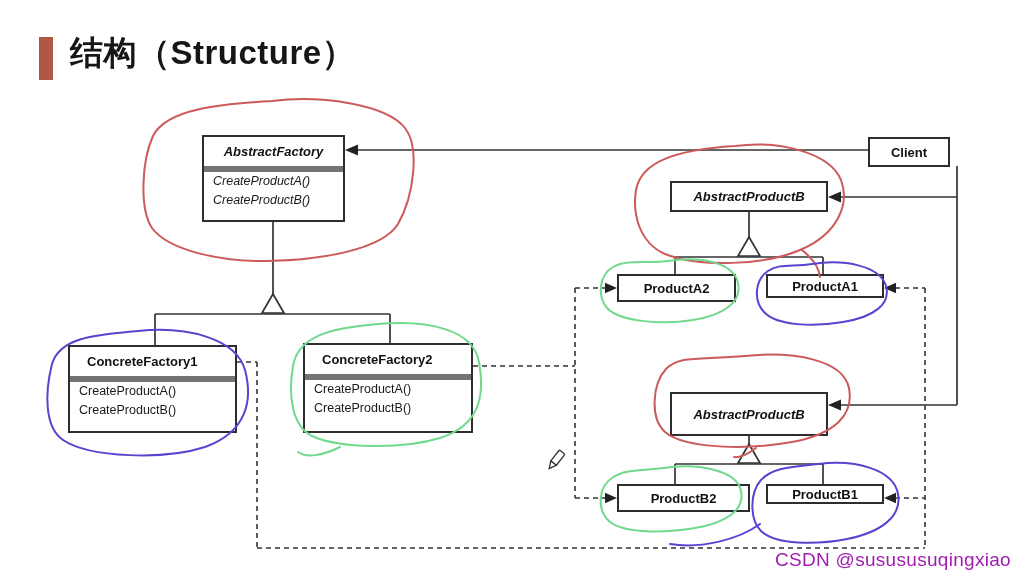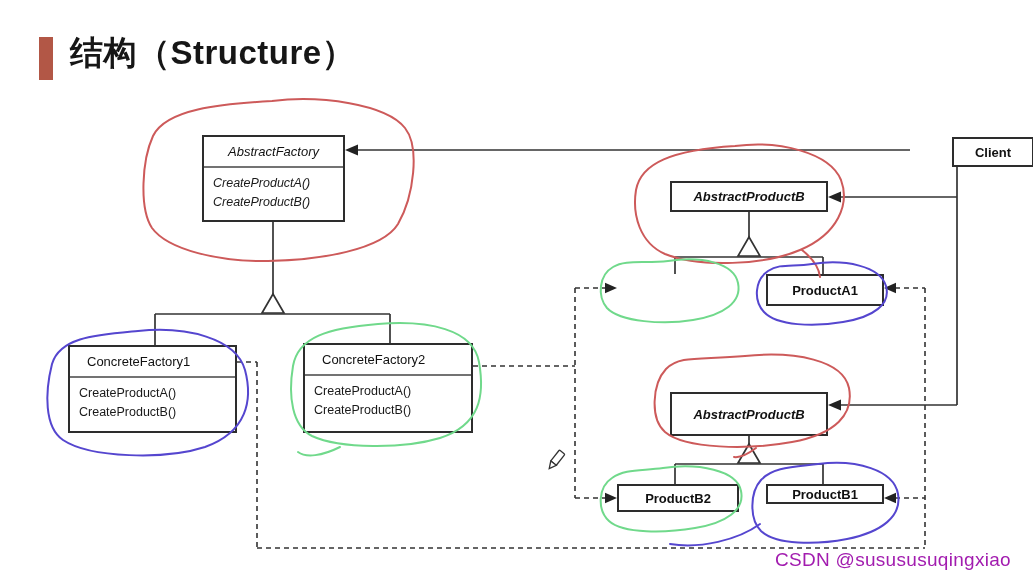--- a/index.html
+++ b/index.html
@@ -11,26 +11,26 @@
               color:#161616;letter-spacing:0.5px;line-height:50px;}
   
   .svg-layer{position:absolute;left:0;top:0;}
   .lines{z-index:1;}
   .annotations{z-index:4;}
   
   .uml-box{position:absolute;background:#fff;border:2px solid #2d2d2d;box-sizing:border-box;
            z-index:2;color:#111;}
   .uml-simple{display:flex;align-items:center;justify-content:center;
               font-size:13px;font-weight:bold;}
-  .uml-title{height:29px;line-height:29px;border-bottom:2px solid #737373;
-             font-size:13px;font-weight:normal;white-space:nowrap;}
+  .uml-title{height:29px;line-height:29px;border-bottom:6px solid #737373;
+             font-size:13px;font-weight:bold;white-space:nowrap;}
   .t-center{text-align:center;}
   .t-left{padding-left:17px;}
   .italic{font-style:italic;}
-  .uml-methods{padding:6px 0 0 9px;font-size:12.5px;line-height:19px;color:#1a1a1a;}
+  .uml-methods{padding:0 0 0 9px;font-size:12.5px;line-height:19px;color:#1a1a1a;}
   
   .watermark{position:absolute;right:22px;top:549px;z-index:3;font-size:19px;
              color:#a21caf;letter-spacing:0.3px;}
 </style>
 </head>
 <body>
 
 <div class="stage">
 
   <div class="accent-bar"></div>
@@ -95,38 +95,41 @@
   </svg>
 
   <div class="uml-box" style="left:202px;top:135px;width:143px;height:87px">
     <div class="uml-title t-center italic">AbstractFactory</div>
     <div class="uml-methods italic">
       <div>CreateProductA()</div>
       <div>CreateProductB()</div>
     </div>
   </div>
 
-  <div class="uml-box uml-simple" style="left:952px;top:137px;width:82px;height:30px">
+  <div class="uml-box uml-simple" style="left:868px;top:137px;width:82px;height:30px">
     <span>Client</span>
   </div>
 
   <div class="uml-box uml-simple italic" style="left:670px;top:181px;width:158px;height:31px">
     <span>AbstractProductB</span>
   </div>
 
+  <div class="uml-box uml-simple" style="left:617px;top:274px;width:119px;height:28px">
+    <span>ProductA2</span>
+  </div>
 
-  <div class="uml-box uml-simple" style="left:766px;top:274px;width:118px;height:32px">
+  <div class="uml-box uml-simple" style="left:766px;top:274px;width:118px;height:24px">
     <span>ProductA1</span>
   </div>
 
   <div class="uml-box uml-simple italic" style="left:670px;top:392px;width:158px;height:44px">
     <span>AbstractProductB</span>
   </div>
 
-  <div class="uml-box uml-simple" style="left:617px;top:484px;width:122px;height:28px">
+  <div class="uml-box uml-simple" style="left:617px;top:484px;width:133px;height:28px">
     <span>ProductB2</span>
   </div>
 
   <div class="uml-box uml-simple" style="left:766px;top:484px;width:118px;height:20px">
     <span>ProductB1</span>
   </div>
 
   <div class="uml-box" style="left:68px;top:345px;width:169px;height:88px">
     <div class="uml-title t-left">ConcreteFactory1</div>
     <div class="uml-methods">

